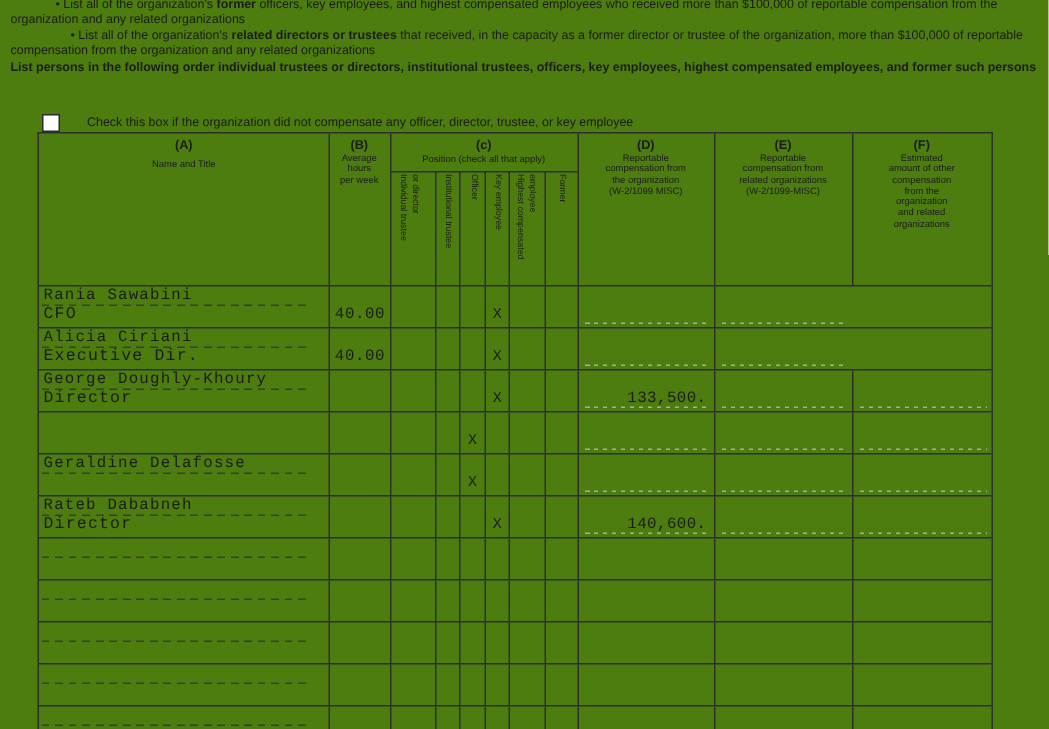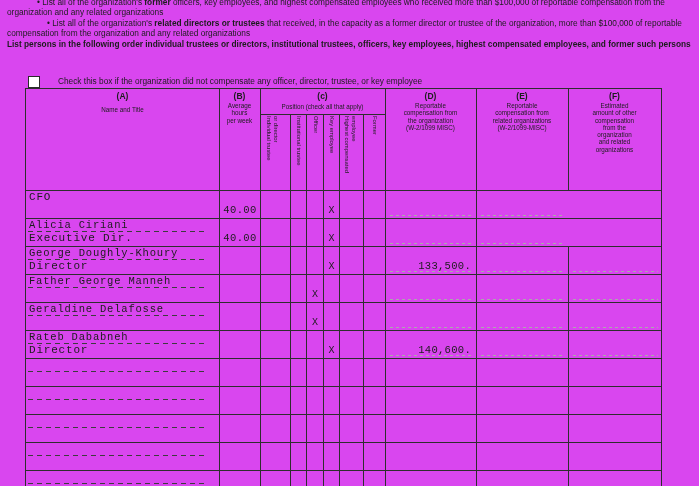--- a/index.html
+++ b/index.html
@@ -1,16 +1,16 @@
 <!DOCTYPE html>
 <html><head>
 <meta charset="utf-8">
 <style>
   html,body { margin:0; padding:0; background:#fff; }
-  .page { position:relative; width:699px; height:486px; background:#d946ef; overflow:hidden;
+  .page { position:relative; width:699px; height:486px; background:#4d7c0f; overflow:hidden;
           color:#1c1c1c; font-family:"Liberation Sans","DejaVu Sans",sans-serif; }
   .mono { font-family:"Liberation Mono","DejaVu Sans Mono",monospace; }
 
   
   .intro { position:absolute; left:7px; top:-3px; width:686px; font-size:8.3px; line-height:10.4px; }
   .intro p { margin:0; }
   .p1 { text-indent:30px; }
   .p2 { margin-top:11px; text-indent:40px; }
   .p3 { margin-top:11px;font-weight:bold; }
   .b { font-weight:bold; }
@@ -115,20 +115,21 @@
       <div class="rot" style="left:280px;width:17px;padding-left:5px">Officer</div>
       <div class="rot" style="left:297px;width:16px;padding-left:4px">Key employee</div>
       <div class="rot" style="left:313px;width:24px;padding-left:3px">Highest compensated
 employee</div>
       <div class="rot" style="left:337px;width:22px;padding-left:7px">Former</div>
     </div>
 
     <div class="tbody">
   <div class="row filled">
     <div class="cell">
+      <div class="nm mono">Rania Sawabini</div>
       <div class="tt mono">CFO</div>
     </div>
     <div class="cell">
       <div class="v mono hrs">40.00</div>
     </div>
     <div class="cell">
             <div class="v mono xv"></div>
           </div>
     <div class="cell">
             <div class="v mono xv"></div>
@@ -219,21 +220,20 @@
     <div class="cell dot">
       <div class="v mono amt"></div>
     </div>
     <div class="cell dot">
       <div class="v mono amt"></div>
     </div>
   </div>
 
   <div class="row filled">
     <div class="cell">
-      <div class="nm mono">Father George Manneh</div>
       <div class="tt mono"></div>
     </div>
     <div class="cell">
       <div class="v mono hrs"></div>
     </div>
     <div class="cell">
             <div class="v mono xv"></div>
           </div>
     <div class="cell">
             <div class="v mono xv"></div>

